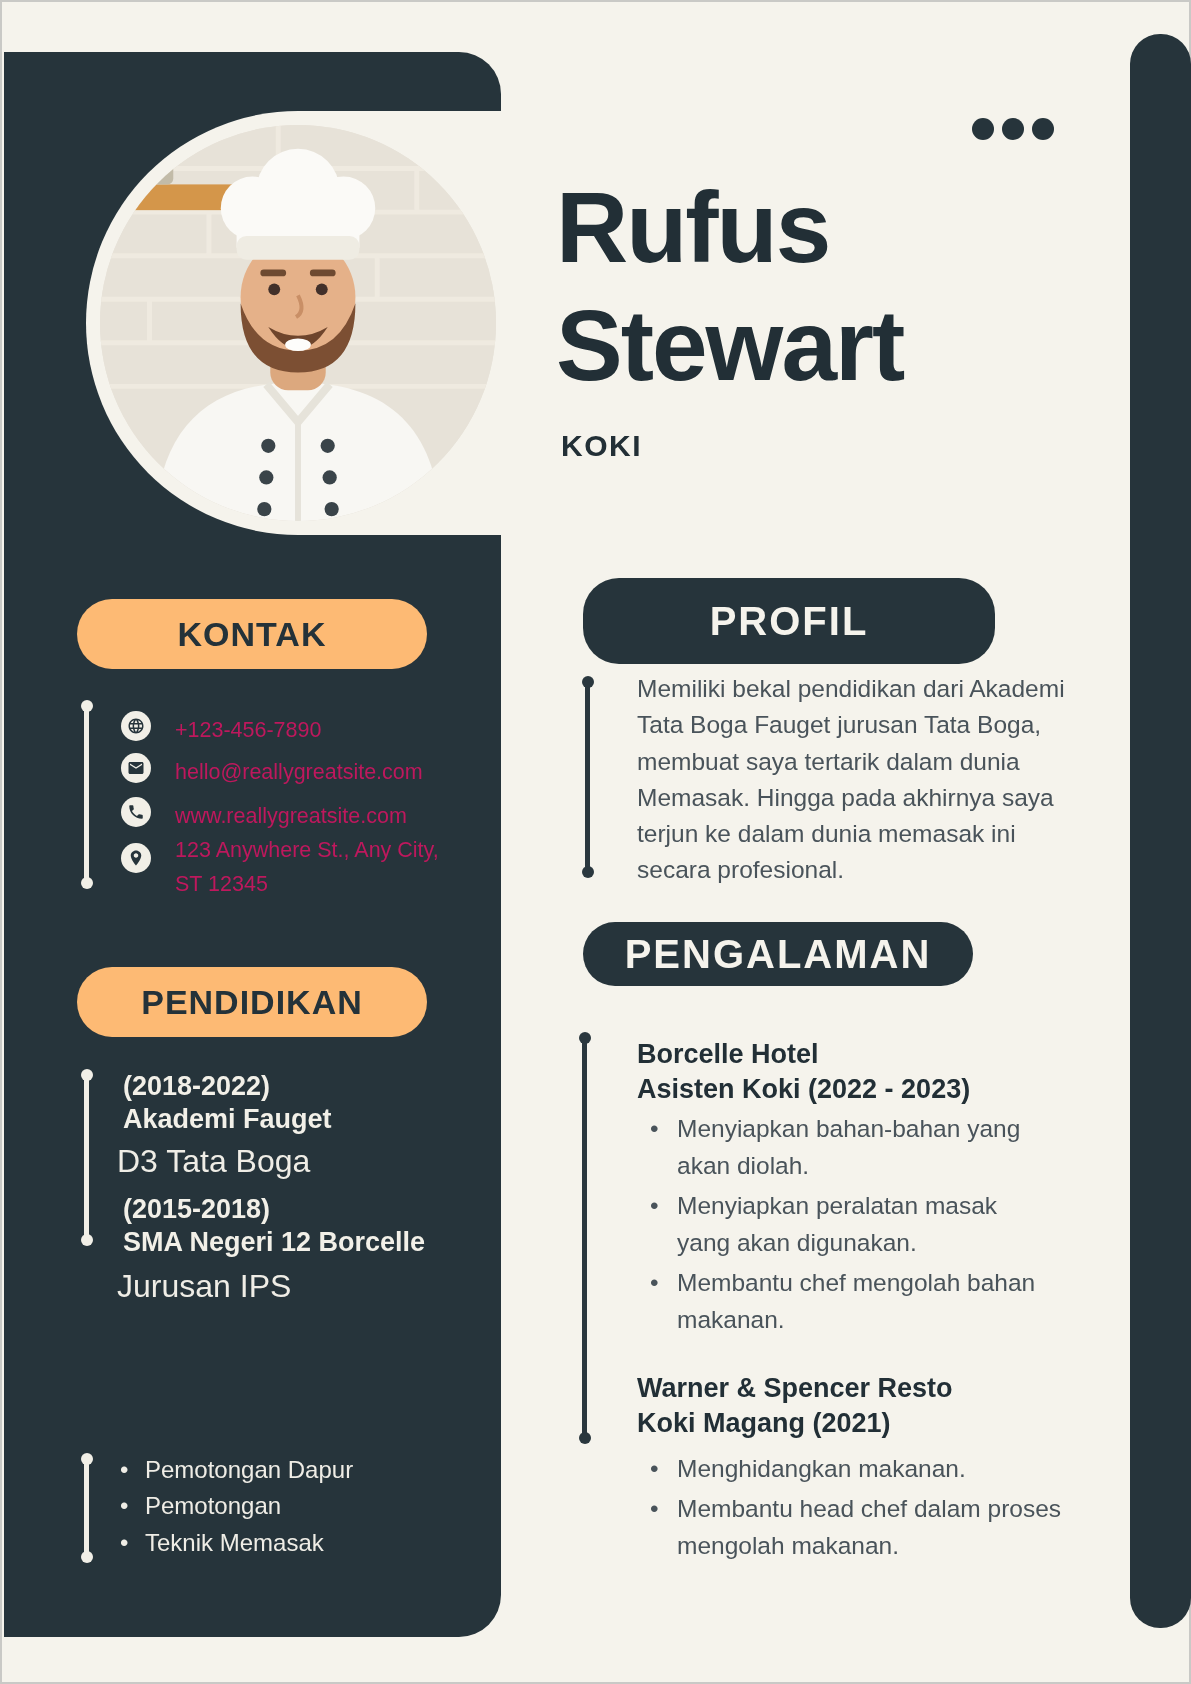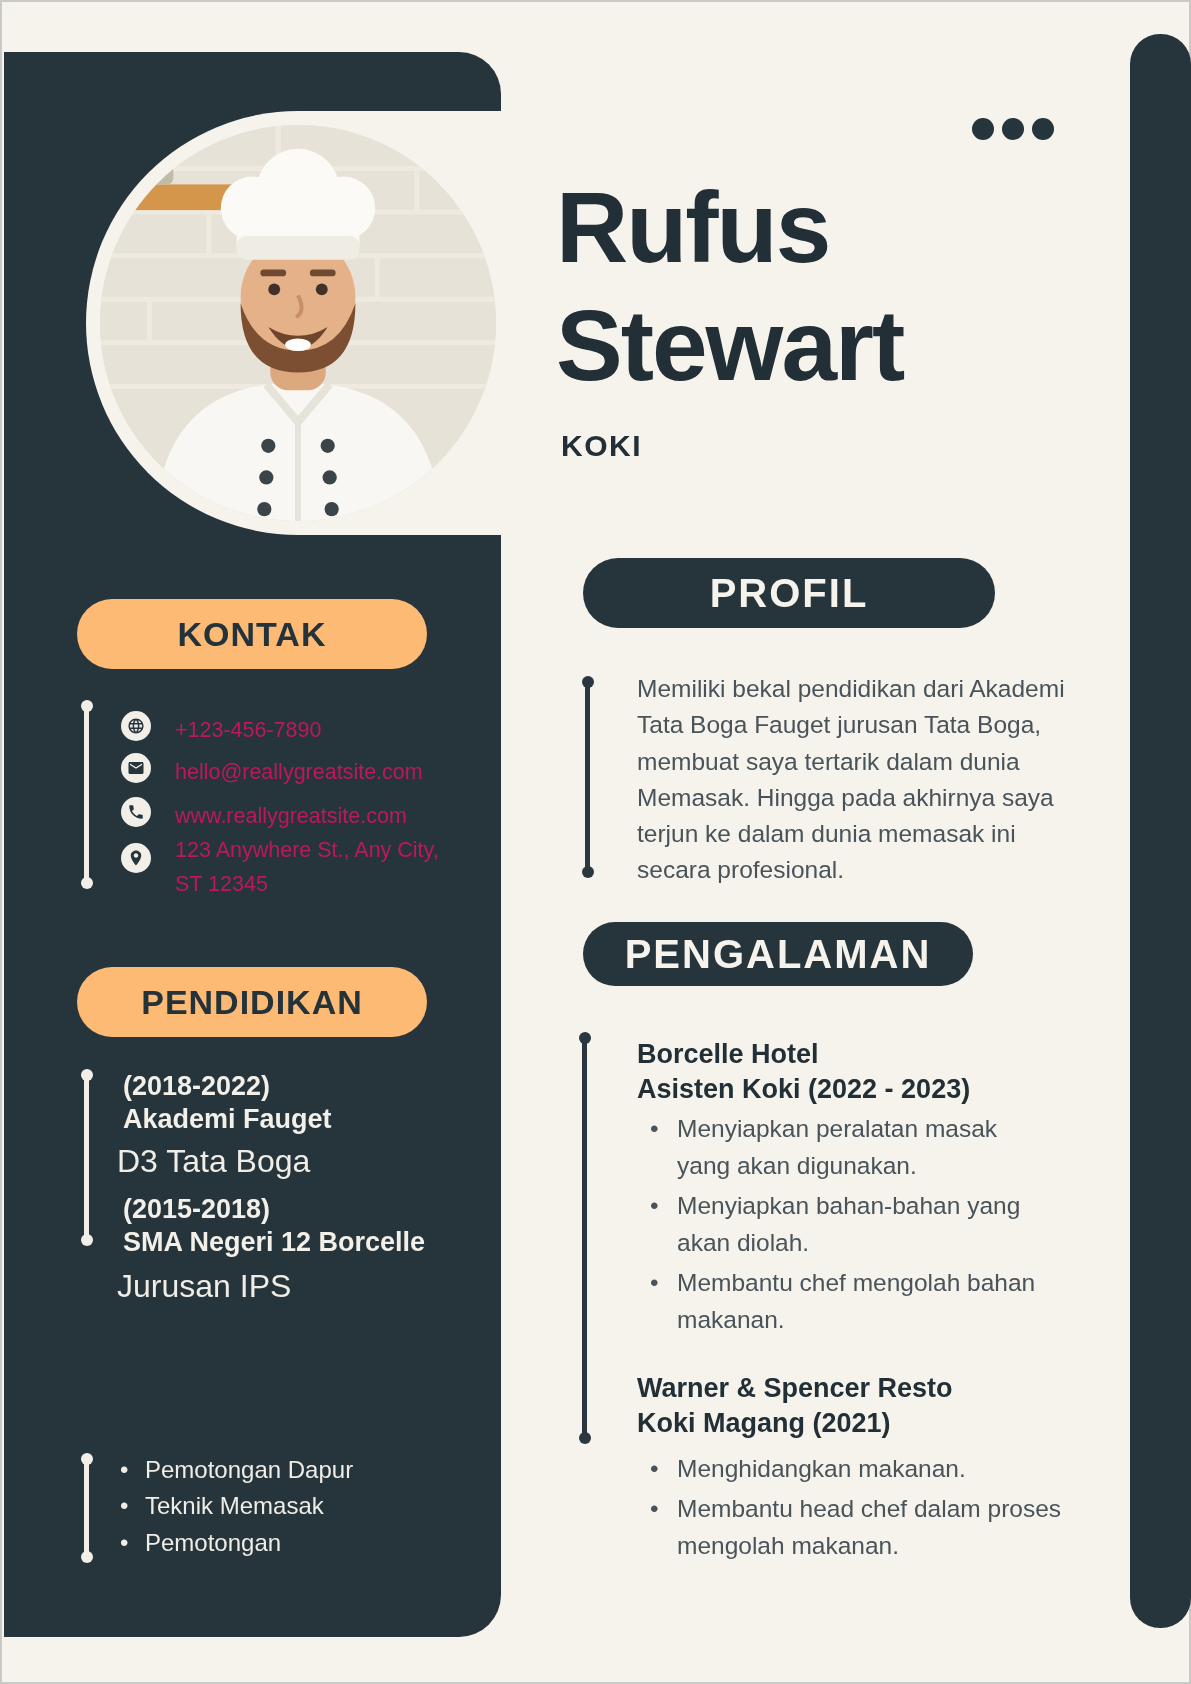--- a/index.html
+++ b/index.html
@@ -42,21 +42,21 @@
   }
   
   .pill{display:flex;align-items:center;justify-content:center;
     position:absolute;font-weight:700;border-radius:36px;}
   .pill.light{left:77px;width:350px;height:70px;background:#fdba74;color:#243239;
     font-size:34px;letter-spacing:1px;}
   .pill.dark{left:583px;background:#26343B;color:#F5F3EC;font-size:40px;letter-spacing:2px;}
   #pill-kontak{top:599px;}
   #pill-pendidikan{top:967px;}
   #pill-kemampuan{top:1360px;}
-  #pill-profil{top:558px;width:412px;height:70px;}
+  #pill-profil{top:578px;width:412px;height:86px;}
   #pill-pengalaman{top:922px;width:390px;height:64px;}
   
   .tl{position:absolute;width:5px;border-radius:3px;}
   .tl.light{background:#F1EFE7;}
   .tl.dark{background:#2A373E;}
   .tl::before,.tl::after{
     content:"";position:absolute;left:50%;transform:translateX(-50%);
     width:12px;height:12px;border-radius:50%;background:inherit;
   }
   .tl::before{top:-6px;}
@@ -205,43 +205,43 @@
   <div class="edu-b" style="top:1104px">Akademi Fauget</div>
   <div class="edu-r" style="top:1143px">D3 Tata Boga</div>
   <div class="edu-b" style="top:1194px">(2015-2018)</div>
   <div class="edu-b" style="top:1227px">SMA Negeri 12 Borcelle</div>
   <div class="edu-r" style="top:1268px">Jurusan IPS</div>
 
   <div class="tl light" id="tl-kemampuan"></div>
 
   <ul class="plain" id="skills-list">
     <li>Pemotongan Dapur</li>
+    <li>Pemotongan</li>
     <li>Teknik Memasak</li>
-    <li>Pemotongan</li>
   </ul>
 
   <div class="pill dark" id="pill-profil">PROFIL</div>
   <div class="tl dark" id="tl-profil"></div>
   <div class="para">Memiliki bekal pendidikan dari Akademi
 Tata Boga Fauget jurusan Tata Boga,
 membuat saya tertarik dalam dunia
 Memasak. Hingga pada akhirnya saya
 terjun ke dalam dunia memasak ini
 secara profesional.</div>
 
   <div class="pill dark" id="pill-pengalaman">PENGALAMAN</div>
   <div class="tl dark" id="tl-pengalaman"></div>
 
   <div class="job-company" id="job1-company">Borcelle Hotel</div>
   <div class="job-role" id="job1-role">Asisten Koki (2022 - 2023)</div>
   <ul class="plain job-bullets" id="job1-bullets">
+    <li>Menyiapkan bahan-bahan yang
+akan diolah.</li>
     <li>Menyiapkan peralatan masak
 yang akan digunakan.</li>
-    <li>Menyiapkan bahan-bahan yang
-akan diolah.</li>
     <li>Membantu chef mengolah bahan
 makanan.</li>
   </ul>
 
   <div class="job-company" id="job2-company">Warner &amp; Spencer Resto</div>
   <div class="job-role" id="job2-role">Koki Magang (2021)</div>
   <ul class="plain job-bullets" id="job2-bullets">
     <li>Menghidangkan makanan.</li>
     <li>Membantu head chef dalam proses
 mengolah makanan.</li>

